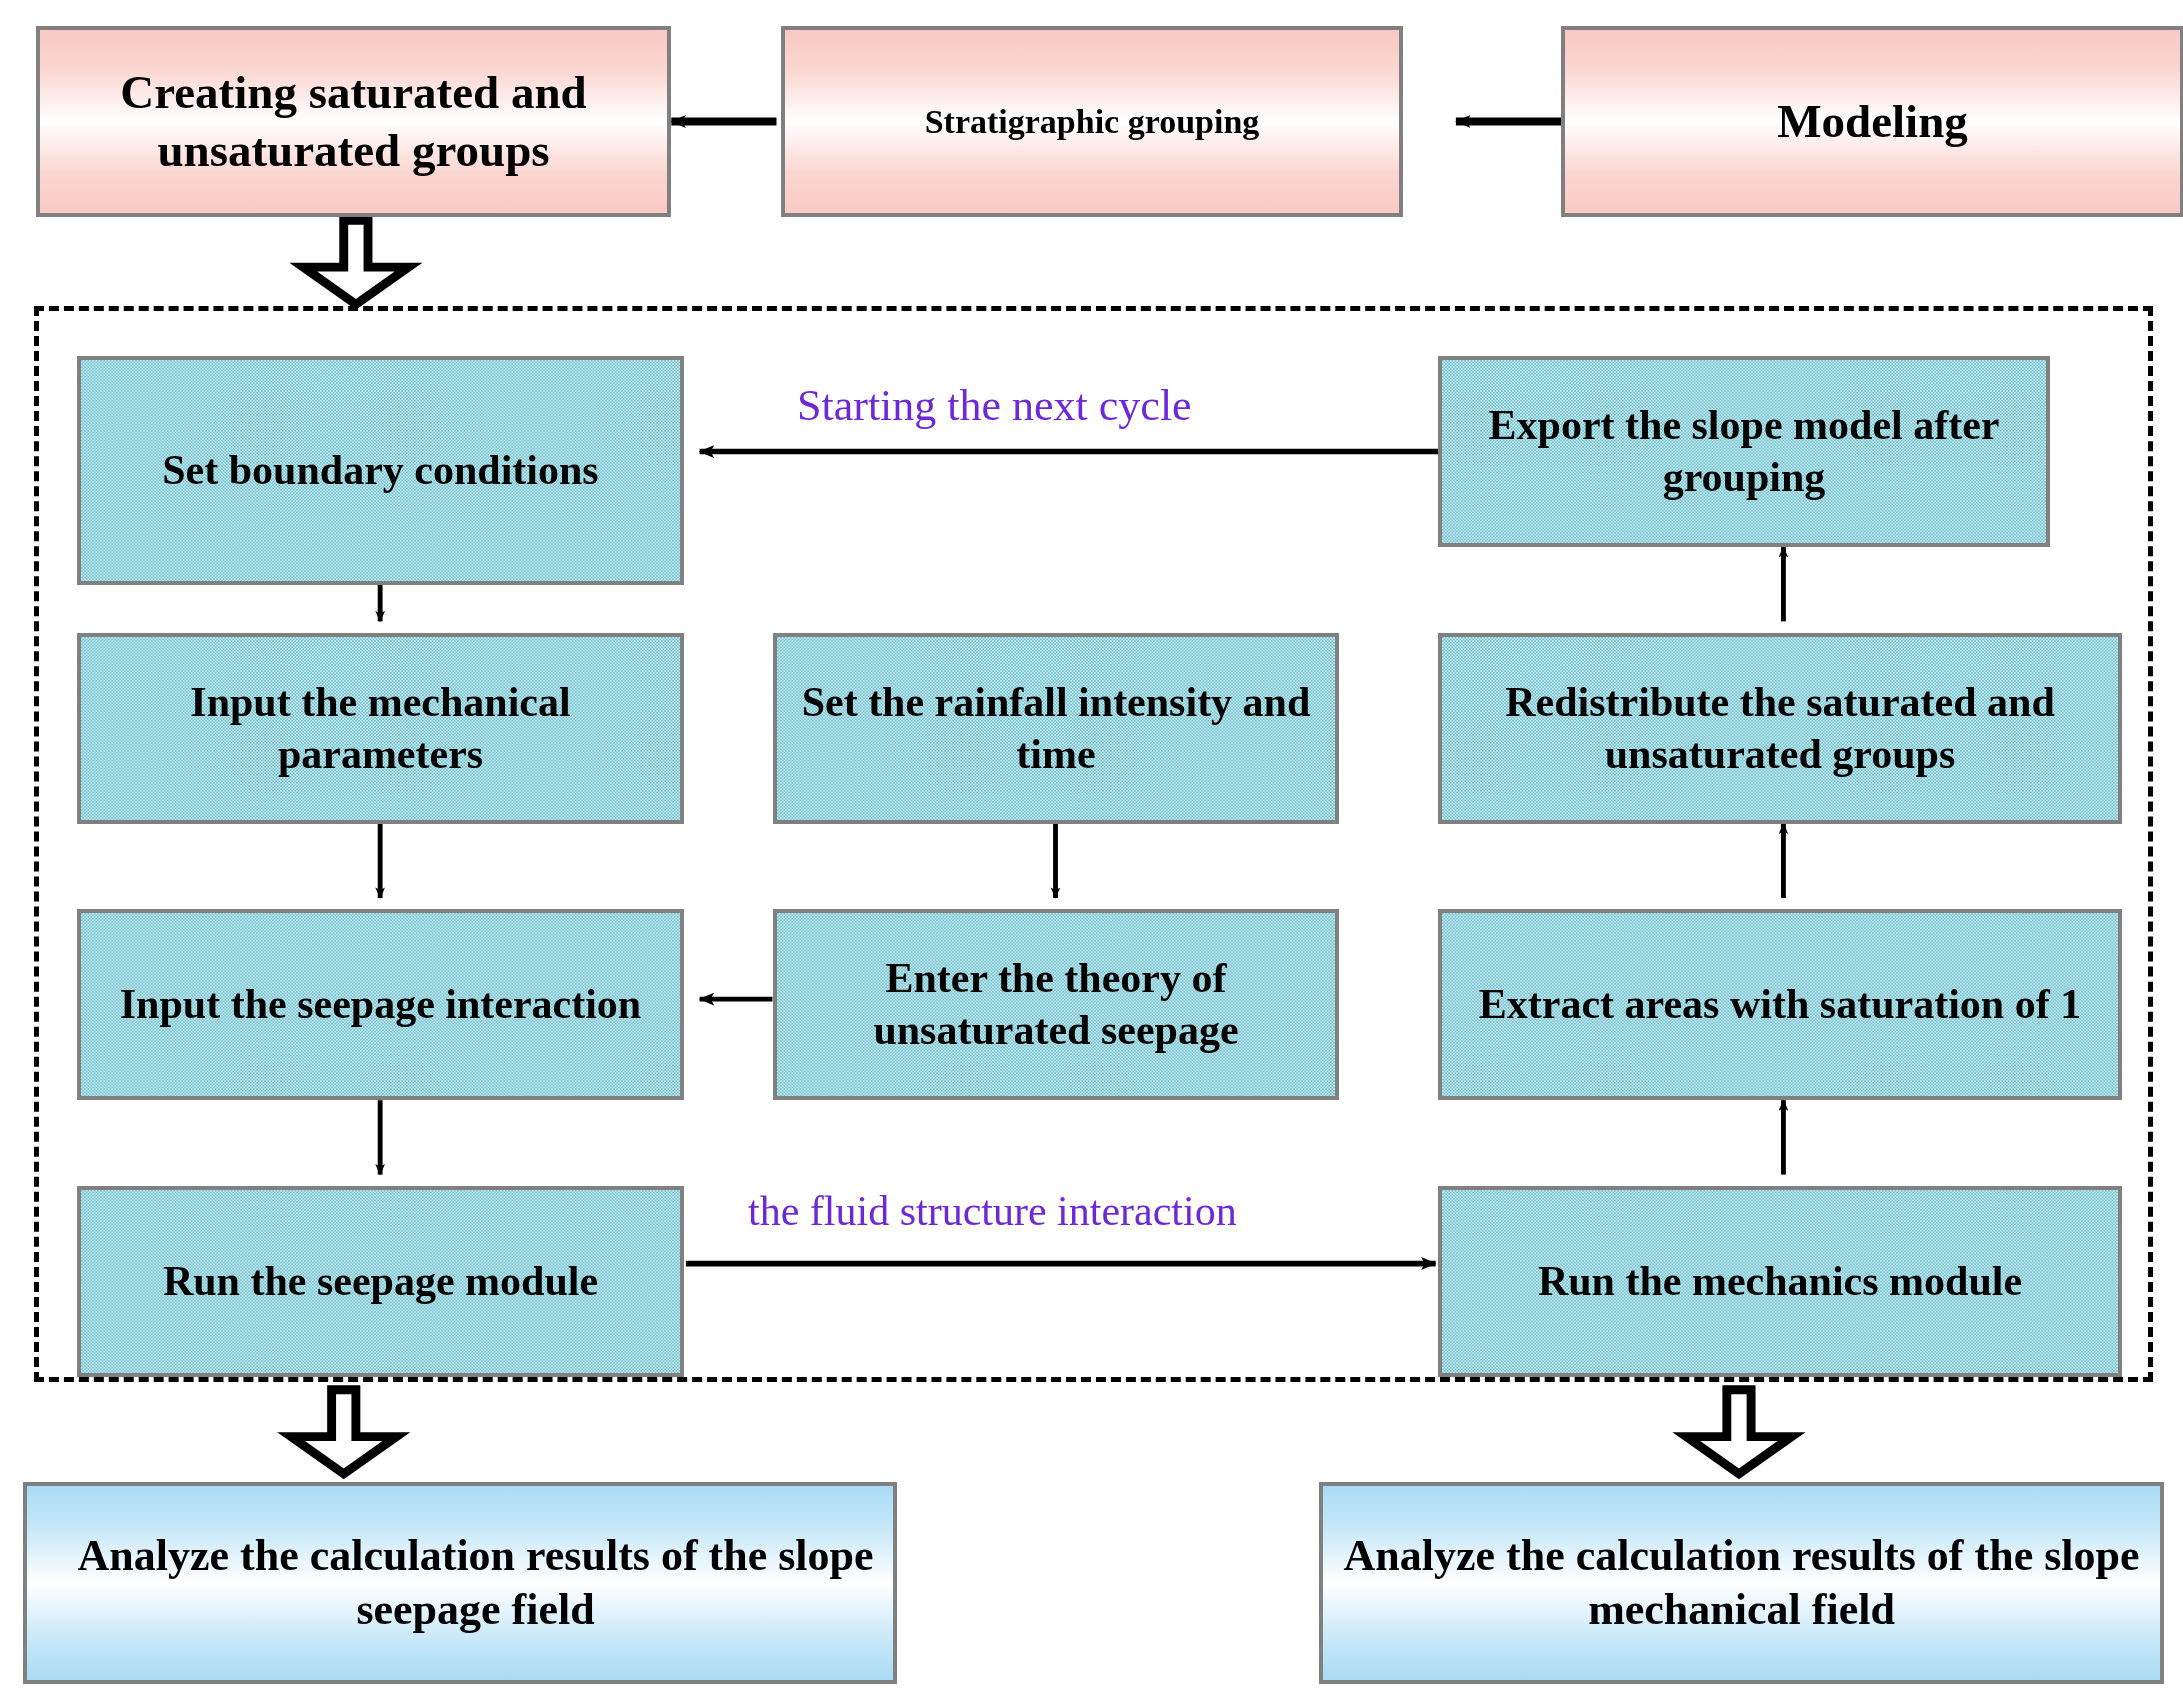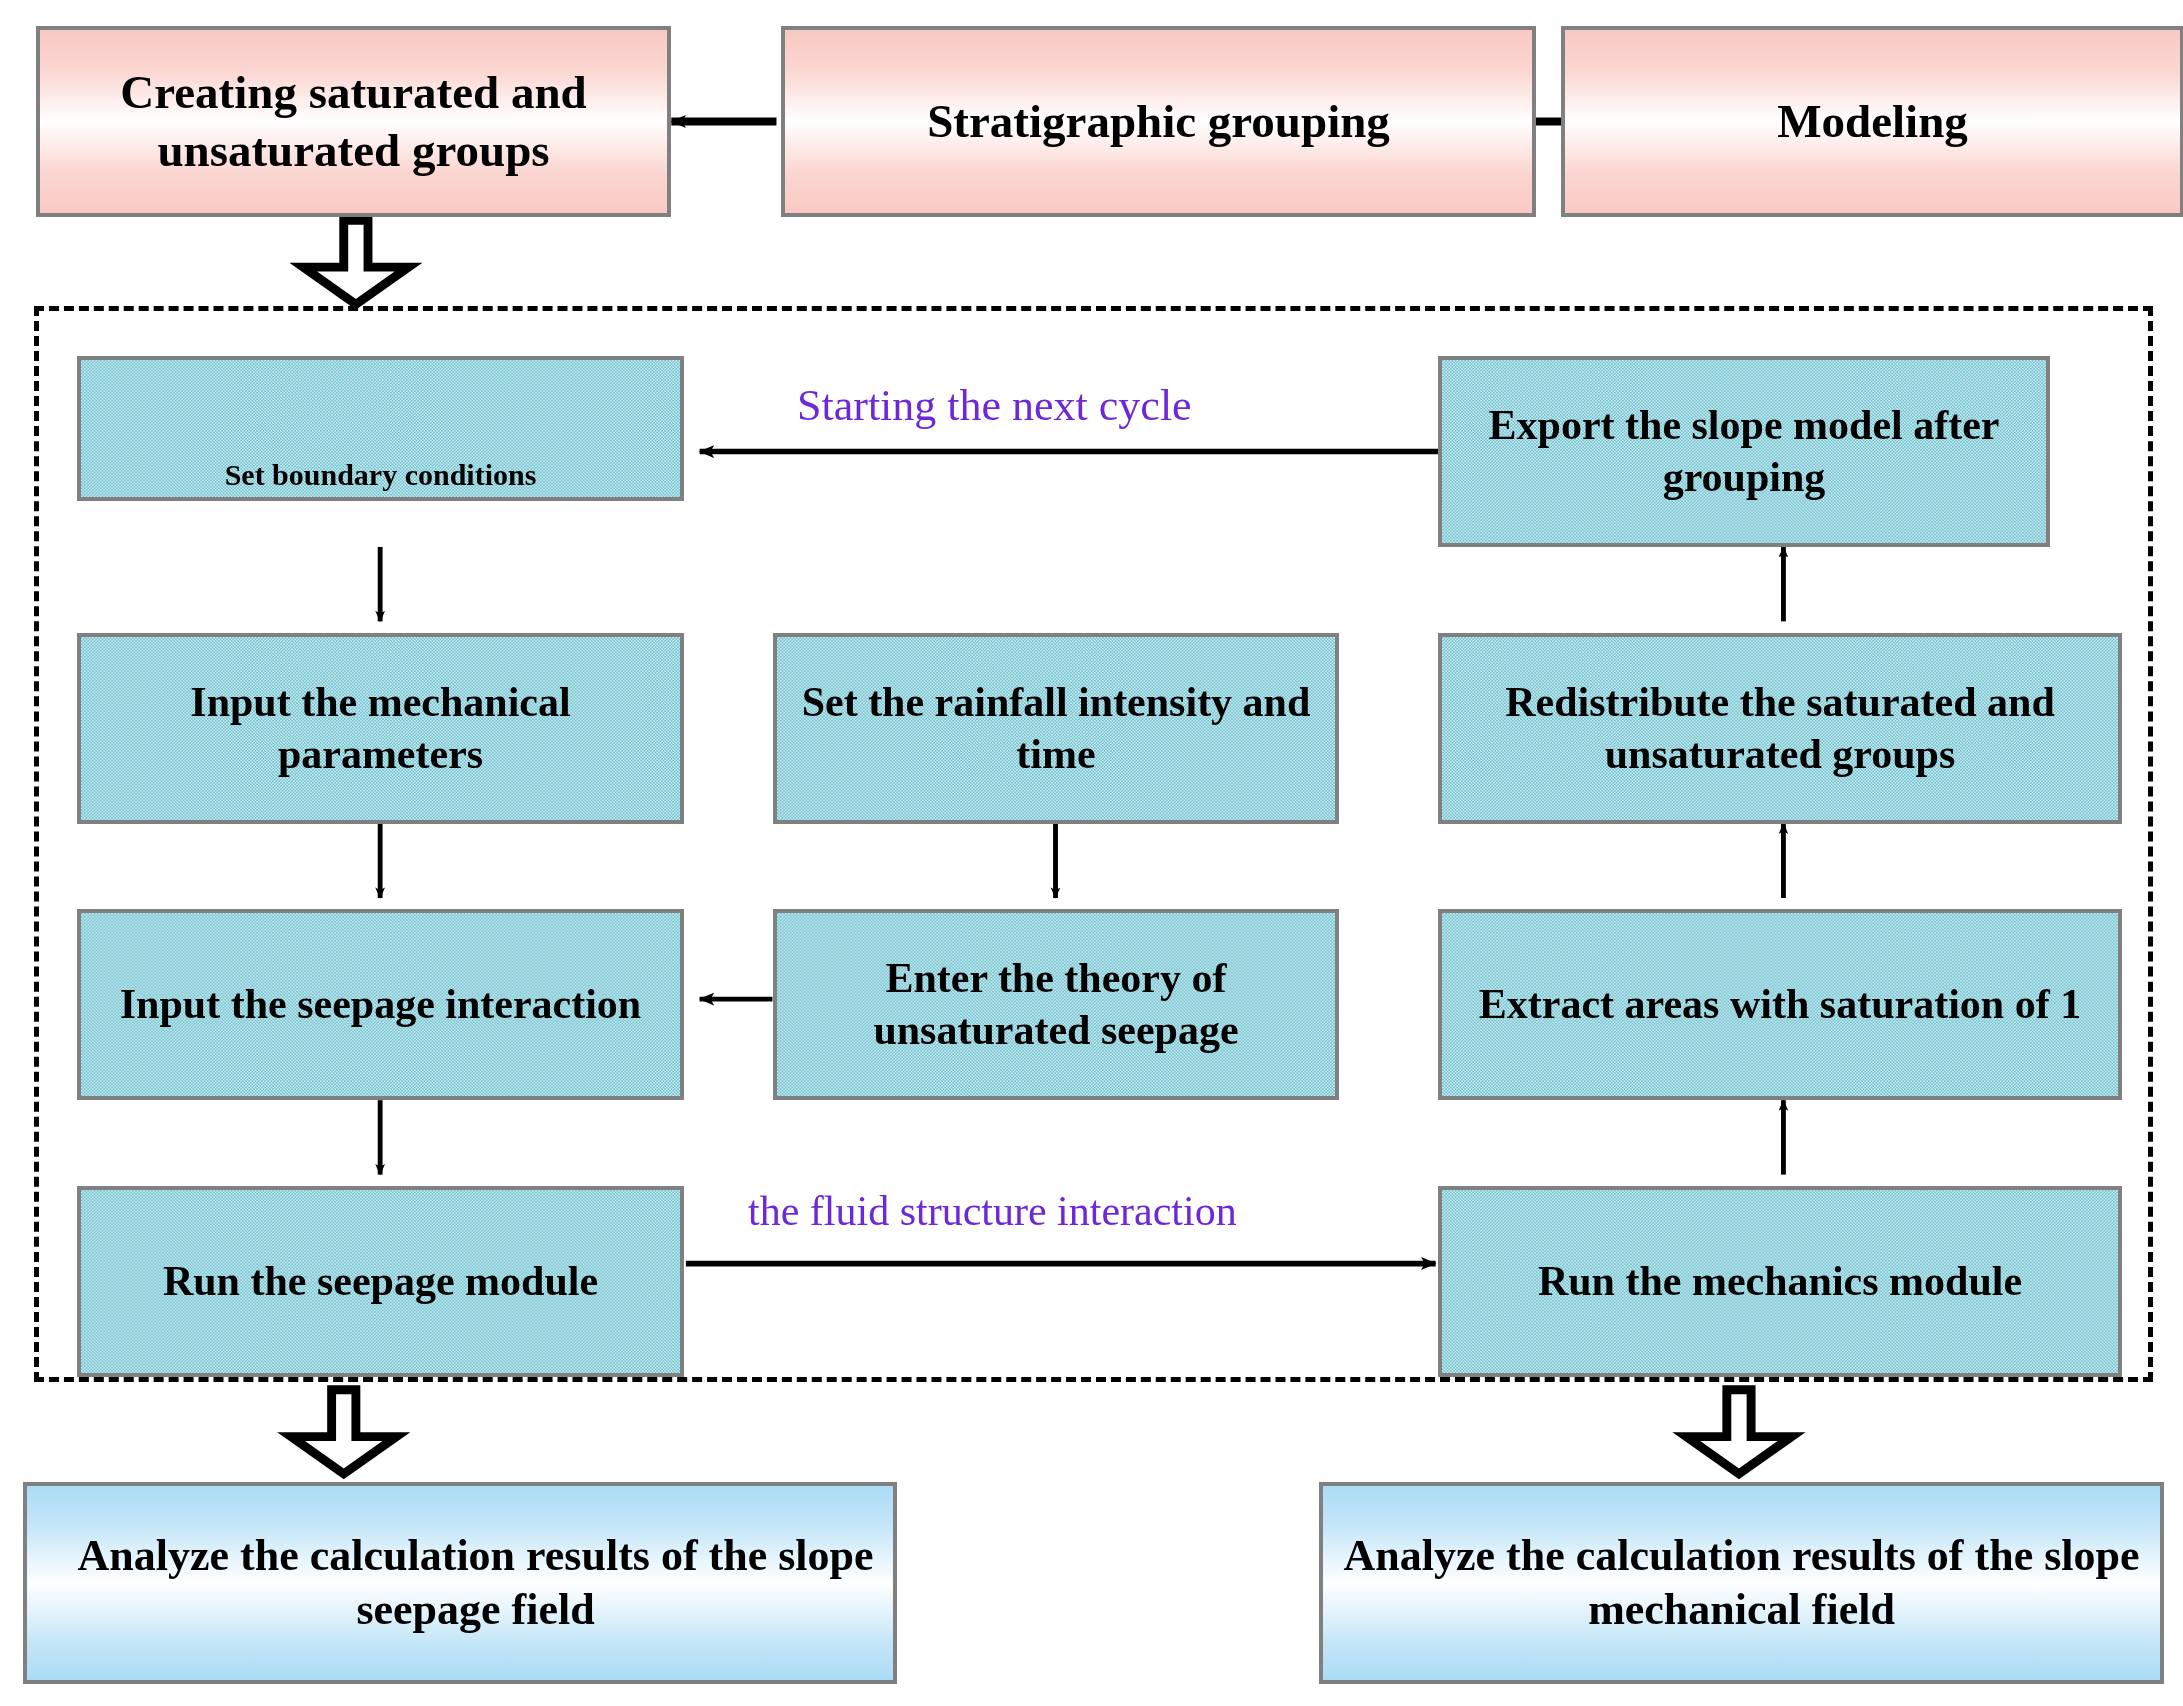--- a/index.html
+++ b/index.html
@@ -96,31 +96,31 @@
 
     <g fill="#ffffff" stroke="#000" stroke-width="11" stroke-linejoin="miter">
       <path d="M 2135,1718 L 2135,1776 L 2085,1776 L 2150,1822 L 2215,1776 L 2165,1776 L 2165,1718 Z"></path>
     </g>
   </svg>
 
   <div class="box pink" style="left:36px;top:26px;width:635px;height:191px;font-size:47px;">
     <span>Creating saturated and unsaturated groups</span>
   </div>
 
-  <div class="box pink" style="left:781px;top:26px;width:755px;height:191px;font-size:47px;">
+  <div class="box pink" style="left:781px;top:26px;width:622px;height:191px;font-size:34px;">
     <span>Stratigraphic  grouping</span>
   </div>
 
   <div class="box pink" style="left:1561px;top:26px;width:623px;height:191px;font-size:47px;">
     <span>Modeling</span>
   </div>
 
   <div id="dashed" style="left:34px;top:306px;width:2119px;height:1076px;"></div>
 
-  <div class="box cyan" style="left:77px;top:356px;width:607px;height:145px;font-size:30px;align-items:flex-end;">
+  <div class="box cyan" style="left:77px;top:356px;width:607px;height:229px;font-size:42px;">
     <span>Set boundary conditions</span>
   </div>
 
   <div class="box cyan" style="left:77px;top:633px;width:607px;height:191px;font-size:42px;">
     <span>Input  the mechanical parameters</span>
   </div>
 
   <div class="box cyan" style="left:77px;top:909px;width:607px;height:191px;font-size:42px;">
     <span>Input  the seepage interaction</span>
   </div>

